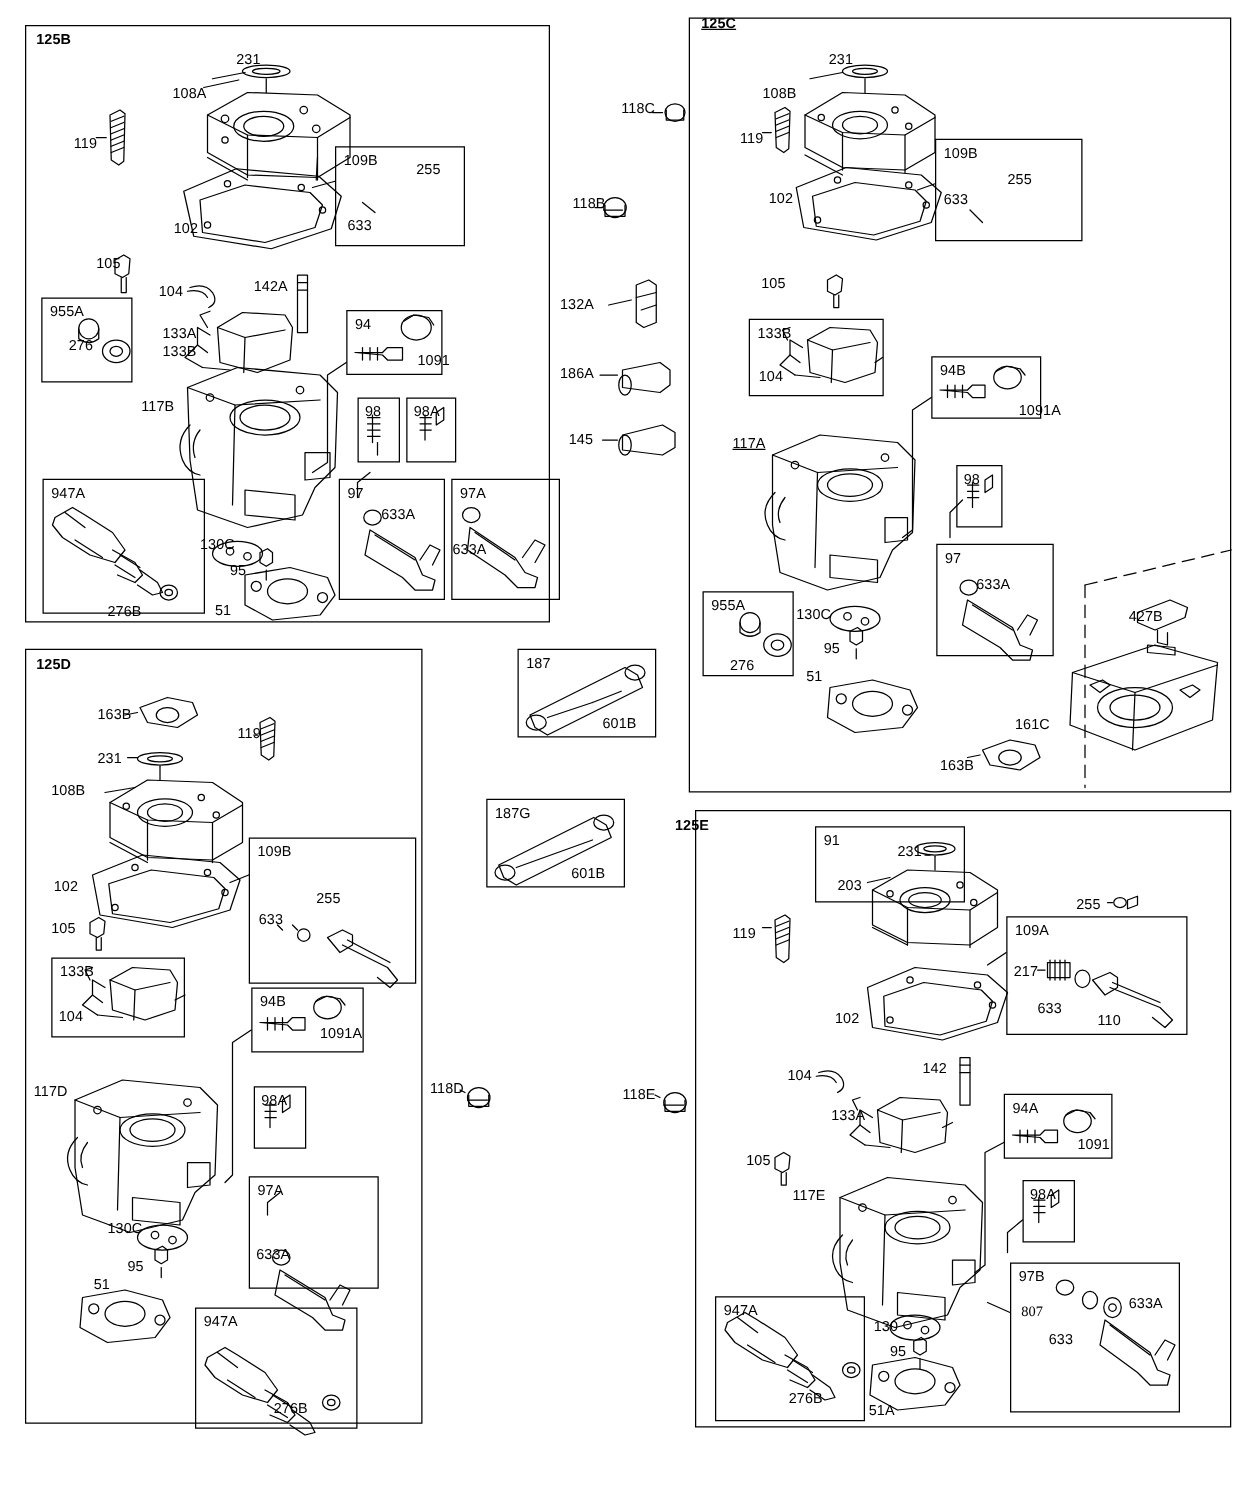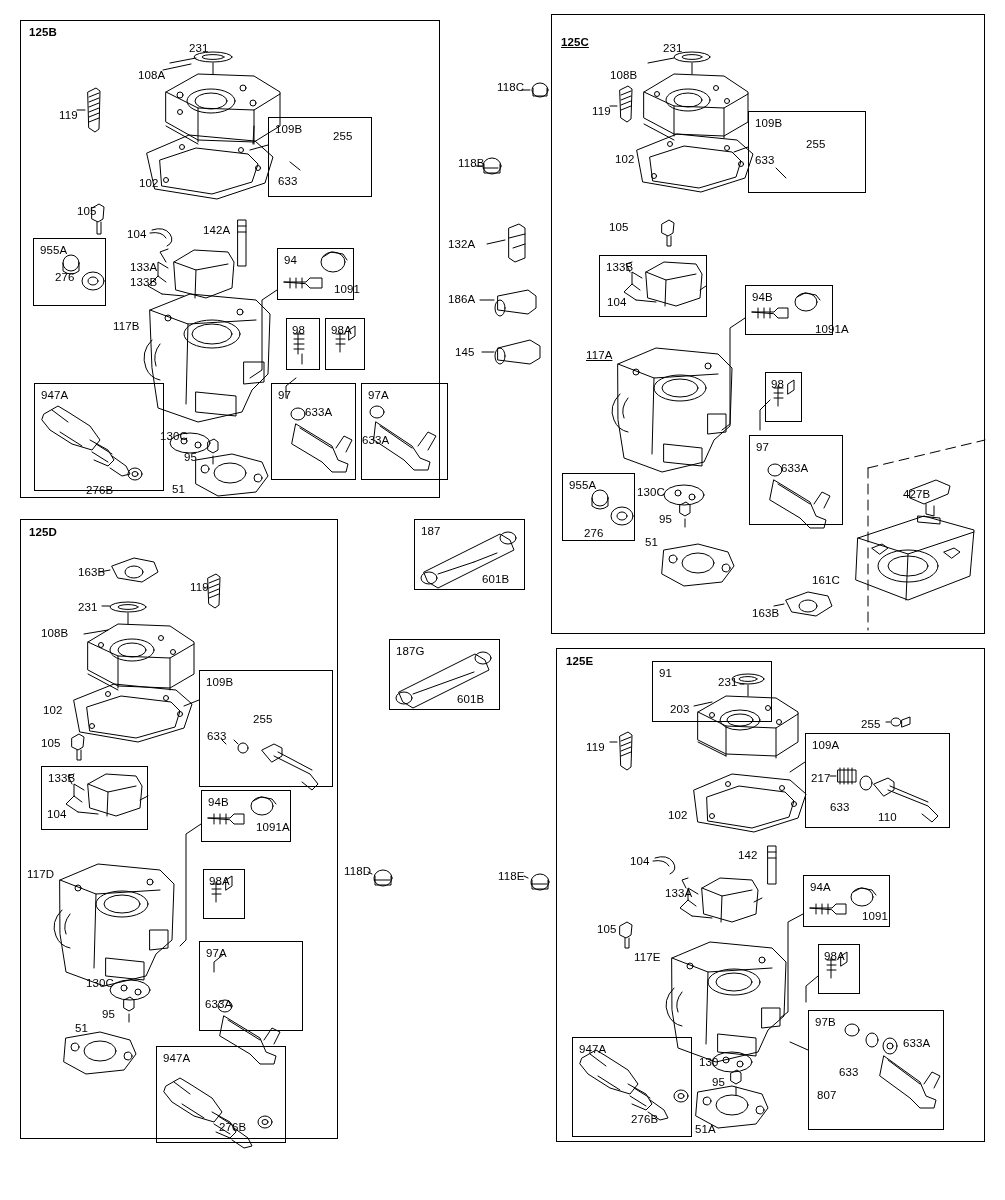--- a/index.html
+++ b/index.html
@@ -519,23 +519,23 @@
       <path d="M808 1050 L790 1042"></path>
     </g>
   </svg>
 
   <div class="panel" style="left:20px;top:20px;width:420px;height:478px;"></div>
   <div class="panel" style="left:551px;top:14px;width:434px;height:620px;"></div>
   <div class="panel" style="left:20px;top:519px;width:318px;height:620px;"></div>
   <div class="panel" style="left:556px;top:648px;width:429px;height:494px;"></div>
 
   <div class="lbl b" style="left:29px;top:27px;">125B</div>
-  <div class="lbl b" style="left:561px;top:37px;text-decoration:underline;">125C</div>
+  <div class="lbl b" style="left:561px;top:14px;text-decoration:underline;">125C</div>
   <div class="lbl b" style="left:29px;top:527px;">125D</div>
-  <div class="lbl b" style="left:566px;top:656px;">125E</div>
+  <div class="lbl b" style="left:540px;top:656px;">125E</div>
 
   <div class="subbox" style="left:268px;top:117px;width:104px;height:80px;"></div>
   <div class="lbl" style="left:275px;top:124px;">109B</div>
 
   <div class="subbox" style="left:33px;top:238px;width:73px;height:68px;"></div>
   <div class="lbl" style="left:40px;top:245px;">955A</div>
 
   <div class="subbox" style="left:277px;top:248px;width:77px;height:52px;"></div>
   <div class="lbl" style="left:284px;top:255px;">94</div>
 
@@ -690,21 +690,21 @@
   <div class="lbl" style="left:811px;top:773px;">217</div>
   <div class="lbl" style="left:830px;top:802px;">633</div>
   <div class="lbl" style="left:878px;top:812px;">110</div>
   <div class="lbl" style="left:668px;top:810px;">102</div>
   <div class="lbl" style="left:630px;top:856px;">104</div>
   <div class="lbl" style="left:738px;top:850px;">142</div>
   <div class="lbl" style="left:665px;top:888px;">133A</div>
   <div class="lbl" style="left:862px;top:911px;">1091</div>
   <div class="lbl" style="left:597px;top:924px;">105</div>
   <div class="lbl" style="left:634px;top:952px;">117E</div>
-  <div class="lbl" style="left:817px;top:1090px;">807</div>
+  <div class="lbl" style="left:817px;top:1045px;font-family:Liberation Serif, serif;">807</div>
   <div class="lbl" style="left:903px;top:1038px;">633A</div>
   <div class="lbl" style="left:839px;top:1067px;">633</div>
   <div class="lbl" style="left:699px;top:1057px;">130</div>
   <div class="lbl" style="left:712px;top:1077px;">95</div>
   <div class="lbl" style="left:631px;top:1114px;">276B</div>
   <div class="lbl" style="left:695px;top:1124px;">51A</div>
 
 </div>
 
 </body></html>

